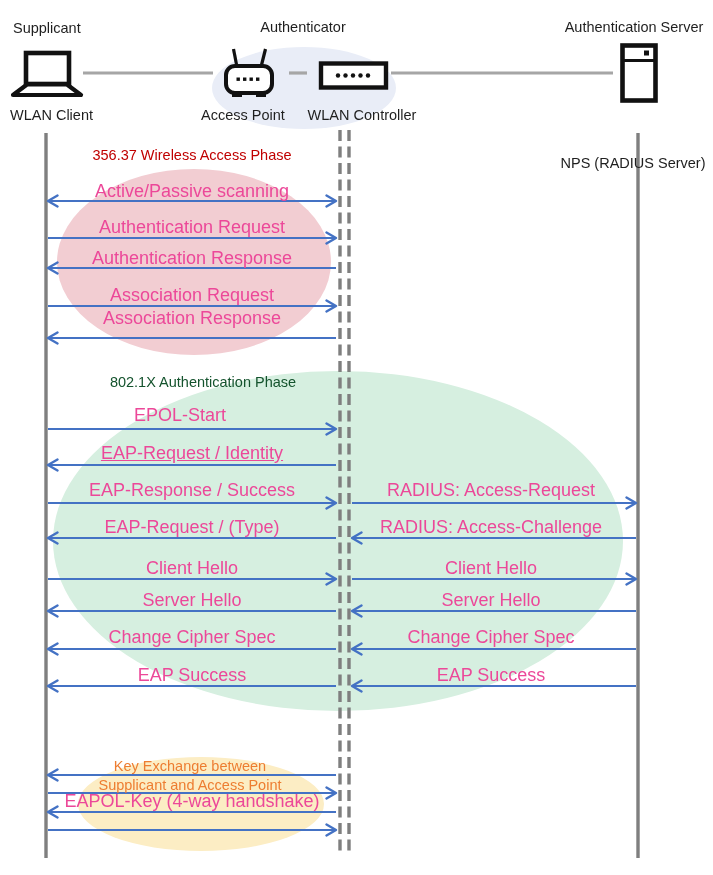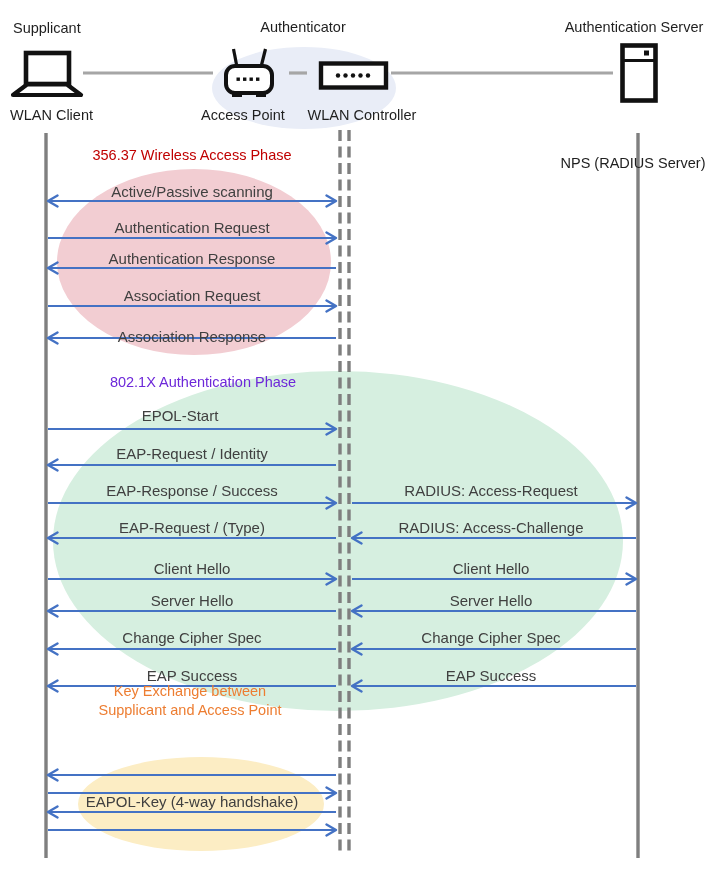--- a/index.html
+++ b/index.html
@@ -7,29 +7,29 @@
     position:relative;
     width:713px;height:859px;
     background:#fff;
     font-family:"Liberation Sans", sans-serif;
     overflow:hidden;
   }
   .layer{position:absolute;left:0;top:0;}
   .lbl{
     position:absolute;
     white-space:nowrap;
-    font-size:15px;
-    color:#404040;
+    font-size:18px;
+    color:#ec4899;
     line-height:17px;
   }
   .ctr{transform:translateX(-50%);}
   .role,.node{font-size:14.5px;color:#1f1f1f;}
   .ptitle{font-size:14.5px;}
   .ptitle.red{color:#C00000;}
-  .ptitle.green{color:#6d28d9;text-align:right;}
+  .ptitle.green{color:#14532d;text-align:right;}
   .ptitle.orange{color:#ED7D31;text-align:center;line-height:19px;}
 </style>
 </head>
 <body>
 
 <div class="stage">
 
   <svg class="layer" width="713" height="875" viewBox="0 0 713 875">
     <defs>
       <marker id="ah" markerUnits="userSpaceOnUse" markerWidth="16" markerHeight="16" refX="11.5" refY="7" orient="auto-start-reverse">
@@ -118,32 +118,32 @@
   <div class="lbl role ctr" style="left:303px;top:19px;">Authenticator</div>
   <div class="lbl role ctr" style="left:634px;top:19px;">Authentication Server</div>
 
   <div class="lbl node" style="left:10px;top:107px;">WLAN Client</div>
   <div class="lbl node ctr" style="left:243px;top:107px;">Access Point</div>
   <div class="lbl node ctr" style="left:362px;top:107px;">WLAN Controller</div>
   <div class="lbl node ctr" style="left:633px;top:107px;margin-top:48px;">NPS (RADIUS Server)</div>
 
   <div class="lbl ptitle red ctr" style="left:192px;top:147px;">356.37 Wireless Access Phase</div>
   <div class="lbl ptitle green ctr" style="left:203px;top:374px;">802.1X Authentication Phase</div>
-  <div class="lbl ptitle orange ctr" style="left:190px;top:682px;">
+  <div class="lbl ptitle orange ctr" style="left:190px;top:757px;">
     <div>Key Exchange between</div>
     <div>Supplicant and Access Point</div>
   </div>
 
   <div class="lbl ctr" style="left:192px;top:183px;">Active/Passive scanning</div>
   <div class="lbl ctr" style="left:192px;top:219px;">Authentication Request</div>
   <div class="lbl ctr" style="left:192px;top:250px;">Authentication Response</div>
   <div class="lbl ctr" style="left:192px;top:287px;">Association Request</div>
-  <div class="lbl ctr" style="left:192px;top:328px;">Association Response</div>
+  <div class="lbl ctr" style="left:192px;top:310px;">Association Response</div>
   <div class="lbl ctr" style="left:180px;top:407px;">EPOL-Start</div>
-  <div class="lbl ctr" style="left:192px;top:445px;">EAP-Request / Identity</div>
+  <div class="lbl ctr" style="left:192px;top:445px;text-decoration:underline;">EAP-Request / Identity</div>
   <div class="lbl ctr" style="left:192px;top:482px;">EAP-Response / Success</div>
   <div class="lbl ctr" style="left:192px;top:519px;text-align:right;">EAP-Request / (Type)</div>
   <div class="lbl ctr" style="left:192px;top:560px;">Client Hello</div>
   <div class="lbl ctr" style="left:192px;top:592px;">Server Hello</div>
   <div class="lbl ctr" style="left:192px;top:629px;">Change Cipher Spec</div>
   <div class="lbl ctr" style="left:192px;top:667px;">EAP Success</div>
   <div class="lbl ctr" style="left:192px;top:793px;">EAPOL-Key (4-way handshake)</div>
 
   <div class="lbl ctr" style="left:491px;top:482px;">RADIUS: Access-Request</div>
   <div class="lbl ctr" style="left:491px;top:519px;">RADIUS: Access-Challenge</div>

